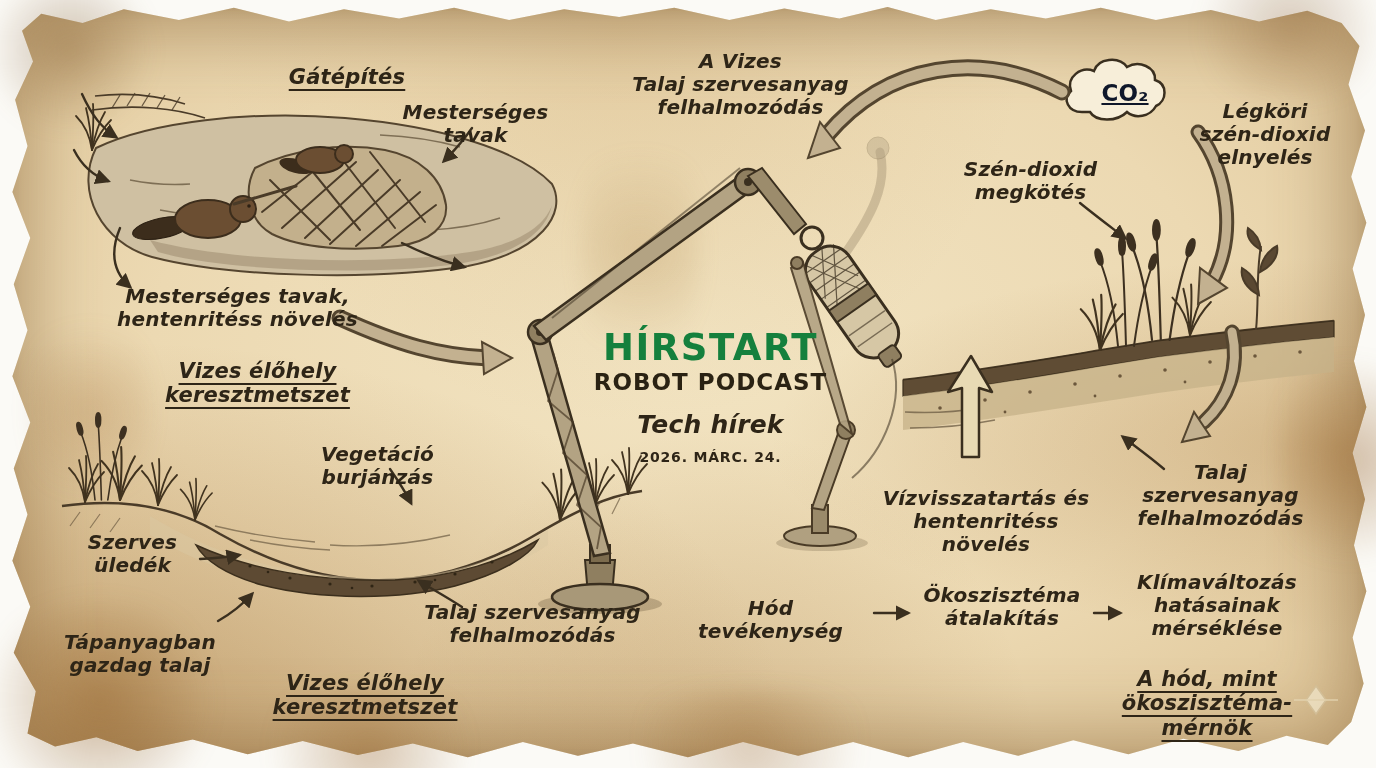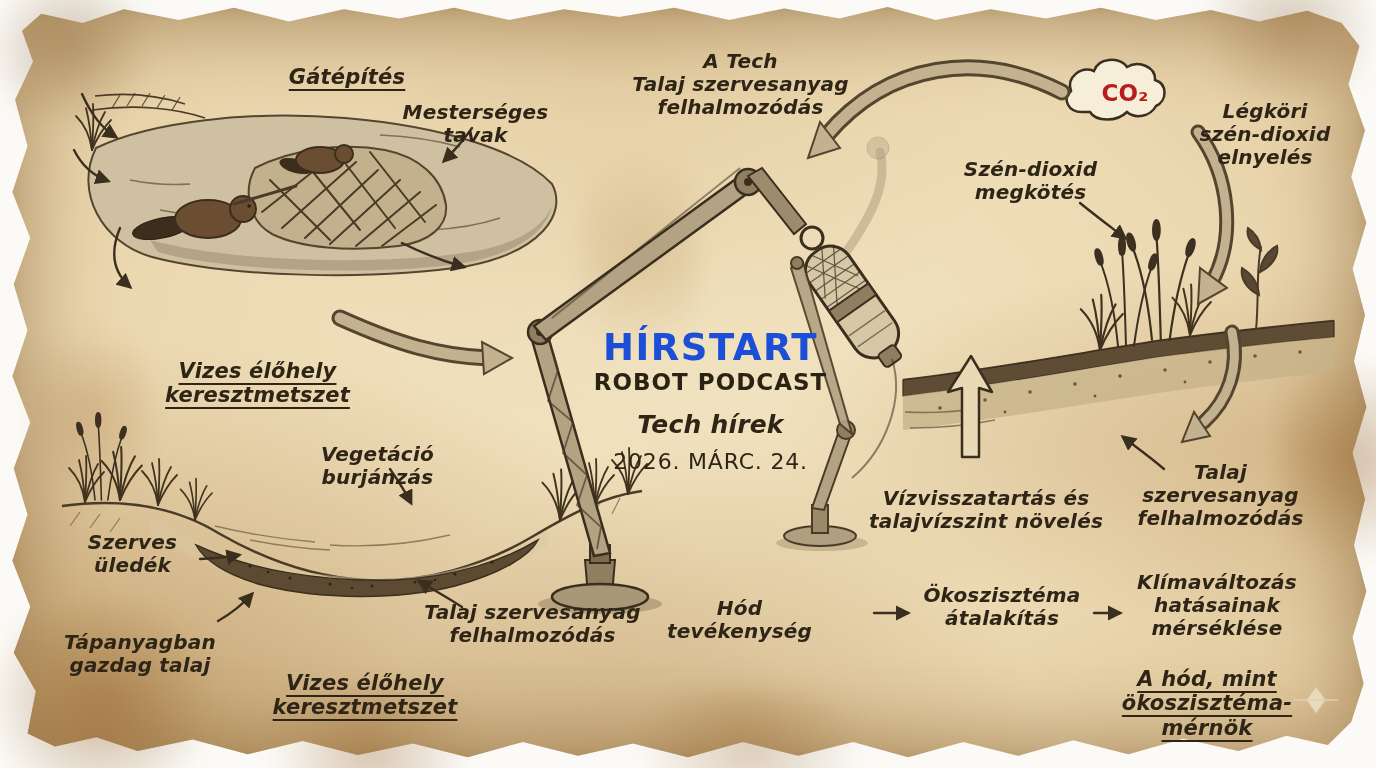--- a/index.html
+++ b/index.html
@@ -31,26 +31,26 @@
     white-space:pre-line; letter-spacing:.2px;
   }
   .heading {
     font-size:21px; font-weight:700;
     text-decoration:underline;
     text-underline-offset:5px;
     text-decoration-thickness:2px;
   }
   .title-main {
     font-style:normal; font-weight:700; font-size:37px;
-    letter-spacing:1.5px; color:#1d4ed8;
+    letter-spacing:1.5px; color:#15803d;
   }
   .title-sub { font-style:normal; font-weight:700; font-size:23px; letter-spacing:1px; color:#2a2213; }
   .title-tag { font-size:25px; font-weight:600; }
-  .title-date { font-style:normal; font-weight:400; font-size:22px; letter-spacing:.8px; }
-  .co2-label { font-style:normal; font-weight:700; font-size:23px; color:#b91c1c; }
+  .title-date { font-style:normal; font-weight:700; font-size:14px; letter-spacing:.8px; }
+  .co2-label { font-style:normal; font-weight:700; font-size:23px; color:#0f172a;text-decoration:underline; }
 </style>
 </head>
 <body>
 
 <div class="stage">
 
   <div class="paper"></div>
 
   <div class="blot" style="left:-30px;top:600px;width:260px;height:200px;background:radial-gradient(circle, rgba(140,90,35,.45), rgba(140,90,35,0) 70%);"></div>
   <div class="blot" style="left:240px;top:690px;width:260px;height:120px;background:radial-gradient(circle, rgba(150,100,45,.35), rgba(150,100,45,0) 70%);"></div>
@@ -307,53 +307,55 @@
     </g>
 
     <g opacity=".8">
       <polygon points="1316,686 1326,700 1316,714 1306,700" fill="#efe3c6" stroke="#d3c09a" stroke-width="1.5"></polygon>
       <line x1="1294" y1="700" x2="1338" y2="700" stroke="#e6d7b4" stroke-width="1.5"></line>
     </g>
   </svg>
 
   <div class="label heading" style="left:272px;top:57px;width:150px;margin-top:8px;">Gátépítés</div>
   <div class="label" style="left:368px;top:101px;width:215px;">Mesterséges tavak</div>
+  <div class="label" style="left:110px;top:285px;width:255px;">Mesterséges tavak,
+hentenritéss növelés</div>
 
   <div class="label heading" style="left:90px;top:359px;width:335px;">Vizes élőhely keresztmetszet</div>
   <div class="label" style="left:305px;top:417px;width:145px;margin-top:26px;">Vegetáció
 burjánzás</div>
   <div class="label" style="left:65px;top:531px;width:135px;">Szerves
 üledék</div>
   <div class="label" style="left:55px;top:631px;width:170px;">Tápanyagban
 gazdag talaj</div>
   <div class="label" style="left:420px;top:601px;width:225px;">Talaj szervesanyag
 felhalmozódás</div>
   <div class="label heading" style="left:215px;top:671px;width:300px;">Vizes élőhely keresztmetszet</div>
 
-  <div class="label" style="left:628px;top:50px;width:225px;">A Tech
+  <div class="label" style="left:628px;top:50px;width:225px;">A Vizes
 Talaj szervesanyag
 felhalmozódás</div>
 
   <div class="label title-main" style="left:588px;top:327px;width:245px;">HÍRSTART</div>
   <div class="label title-sub" style="left:588px;top:369px;width:245px;">ROBOT PODCAST</div>
   <div class="label title-tag" style="left:588px;top:410px;width:245px;">Tech hírek</div>
   <div class="label title-date" style="left:588px;top:449px;width:245px;">2026. MÁRC. 24.</div>
 
   <div class="label co2-label" style="left:1085px;top:80px;width:80px;">CO₂</div>
   <div class="label" style="left:1185px;top:100px;width:160px;">Légköri
 szén-dioxid
 elnyelés</div>
   <div class="label" style="left:948px;top:158px;width:165px;">Szén-dioxid
 megkötés</div>
   <div class="label" style="left:866px;top:487px;width:240px;">Vízvisszatartás és
-talajvízszint növelés</div>
+hentenritéss növelés</div>
   <div class="label" style="left:1118px;top:461px;width:205px;">Talaj szervesanyag
 felhalmozódás</div>
 
-  <div class="label" style="left:642px;top:597px;width:195px;">Hód tevékenység</div>
+  <div class="label" style="left:673px;top:597px;width:195px;">Hód tevékenység</div>
   <div class="label" style="left:912px;top:584px;width:180px;">Ökoszisztéma
 átalakítás</div>
   <div class="label heading" style="left:1082px;top:667px;width:250px;">A hód, mint
 ökoszisztéma-mérnök</div>
   <div class="label" style="left:1122px;top:571px;width:190px;">Klímaváltozás
 hatásainak
 mérséklése</div>
 
 </div>
 

